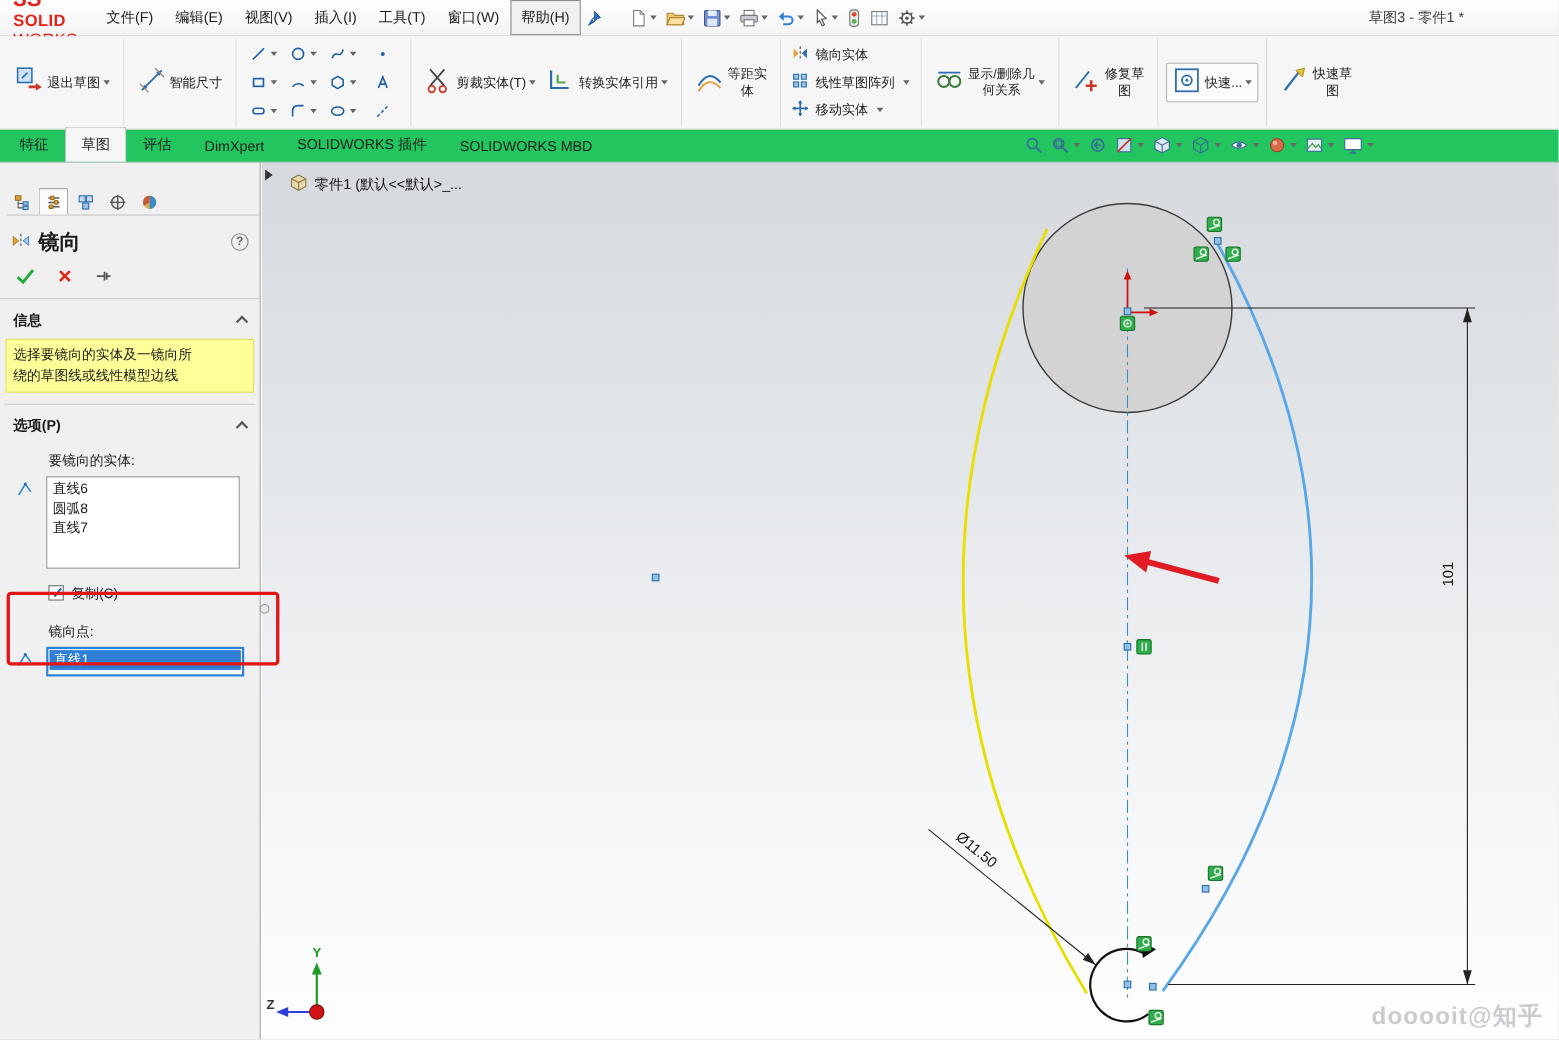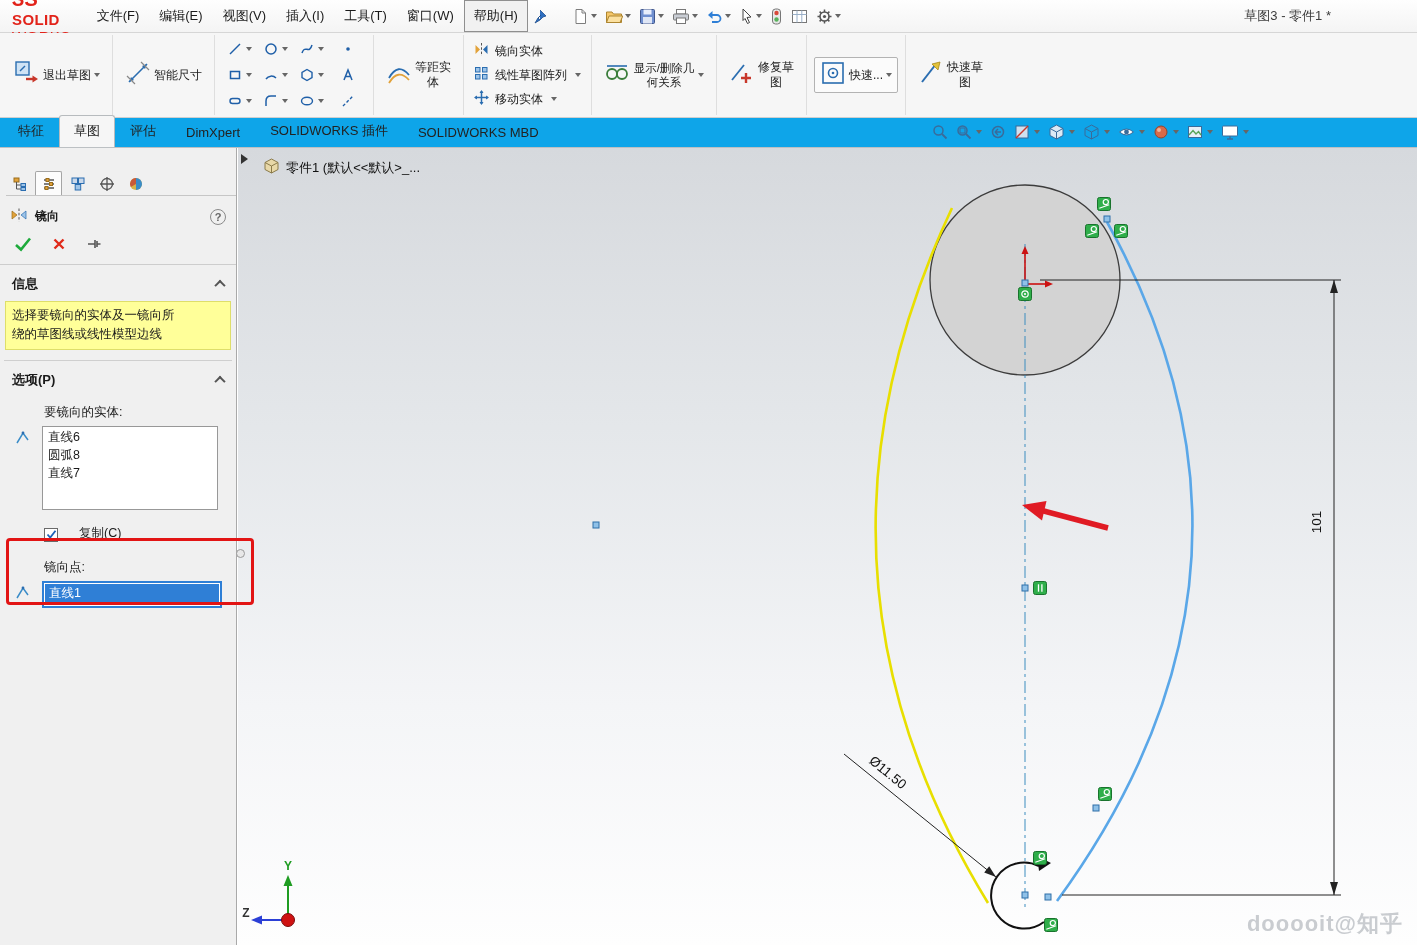--- a/index.html
+++ b/index.html
@@ -22,51 +22,51 @@
   .doc-title { margin-left:auto; margin-right:86px; color:#3c3c3c; }
 
   
   .ribbon { position:absolute; top:33px; left:0; right:0; height:85px; background:#f6f6f6; border-bottom:1px solid #cfcfcf; display:flex; align-items:stretch; padding:2px 0 2px 2px; }
   .rgroup { display:flex; align-items:center; padding:0 7px; }
   .rgroup + .rgroup { border-left:1px solid #dedede; }
   .rbtn { display:flex; flex-direction:row; align-items:center; justify-content:center; gap:3px; padding:2px 5px; font-size:12px; color:#222; text-align:center; line-height:1.25; }
   .rbtn .caret { margin-left:0; }
   .small-grid { display:grid; grid-template-columns:repeat(4,36px); grid-auto-rows:26px; align-items:center; justify-items:center; }
   .sg-item { display:flex; align-items:center; gap:2px; }
-  .mini-rows { display:flex; flex-direction:column; justify-content:center; gap:6px; font-size:12px; padding:0 3px; }
+  .mini-rows { display:flex; flex-direction:column; justify-content:center; gap:6px; font-size:12px; padding:0 3px;font-family:Liberation Serif, serif; }
   .mini-row { display:flex; align-items:center; gap:6px; white-space:nowrap; }
   .rbtn.rapid { border:1px solid #b3b3b3; background:#fbfbfb; border-radius:2px;text-align:right; }
 
   
-  .tabrow { position:absolute; top:118px; left:0; right:0; height:30px; background:#0ea5e9; border-bottom:1px solid #bcc0c3; display:flex; align-items:flex-end; padding-left:3px; }
+  .tabrow { position:absolute; top:118px; left:0; right:0; height:30px; background:#22c55e; border-bottom:1px solid #bcc0c3; display:flex; align-items:flex-end; padding-left:3px; }
   .tab { padding:6px 14px 7px; color:#222; border:1px solid transparent; border-bottom:none; white-space:nowrap; }
   .tab.active { background:#f6f6f6; border-color:#b7bbbe; border-radius:3px 3px 0 0; }
   .headsup { position:absolute; top:124px; right:168px; display:flex; align-items:center; gap:8px; }
   .hu-item { display:flex; align-items:center; gap:2px; }
 
   
   .panel { position:absolute; top:148px; left:0; width:237px; bottom:0; background:#f0f0f0; border-right:1px solid #a9a9a9; font-size:12.5px; }
   .panel-tabs { display:flex; align-items:flex-end; gap:2px; height:26px; margin:22px 0 0 6px; border-bottom:1px solid #c6c6c6; padding-bottom:0; }
   .ptab { width:27px; height:24px; display:flex; align-items:center; justify-content:center; border:1px solid transparent; border-bottom:none; }
   .ptab.active { background:#fcfcfc; border-color:#a5a5a5; border-radius:2px 2px 0 0; }
   .pm-header { display:flex; align-items:center; gap:7px; padding:11px 10px 5px; }
-  .pm-title { font-weight:bold; font-size:12px; }
+  .pm-title { font-weight:bold; font-size:19px; }
   .pm-help { margin-left:auto; width:16px; height:16px; border:1.5px solid #8a8a8a; border-radius:50%; display:flex; align-items:center; justify-content:center; font-size:11px; color:#666; font-weight:bold; }
   .pm-actions { display:flex; align-items:center; gap:20px; padding:5px 14px 9px; border-bottom:1px solid #cdcdcd; }
   .section-head { display:flex; align-items:center; padding:10px 12px 6px; font-weight:bold; font-size:13px;text-align:center; }
   .chev { width:8px; height:8px; border-left:2px solid #555; border-top:2px solid #555; transform:rotate(45deg) translate(1px,1px); margin-left:auto; }
   .info-box { margin:2px 5px 10px; background:#ffff99; border:1px solid #dede6a; padding:4px 6px; line-height:1.55; }
   .sec-divider { height:1px; background:#cfcfcf; margin:0 4px; }
   .opt-label { padding:9px 0 5px 44px; }
   .row-with-icon { position:relative; }
   .side-icon { position:absolute; left:15px; top:5px; }
   .listbox { margin-left:42px; width:176px; background:#fff; border:1px solid #989898; padding:1px; }
   .listbox.entities { height:84px; }
   .lb-item { padding:0 4px; line-height:18px; white-space:nowrap; }
-  .checkbox-row { display:flex; align-items:flex-end; gap:21px; margin:15px 0 0 44px; }
+  .checkbox-row { display:flex; align-items:flex-start; gap:7px; margin:15px 0 0 44px; }
   .cbx { width:14px; height:14px; border:1px solid #6a6a6a; background:#fff; display:flex; align-items:center; justify-content:center; }
   .mirror-label { padding:17px 0 5px 44px; }
   .listbox.focus { border:2px solid #2e7fd6; height:27px; width:180px; }
   .lb-item.selected { background:#2f7fd6; color:#fff; }
   .red-annotation { position:absolute; left:6px; top:390px; width:248px; height:67px; border:3px solid #e21414; border-radius:4px; pointer-events:none; z-index:10; }
   .scroll-dot { position:absolute; left:236px; top:549px; width:9px; height:9px; border:1px solid #9a9a9a; border-radius:50%; background:#e8e8e8; z-index:11; }
 
   
   .graphics { position:absolute; left:238px; top:148px; right:0; bottom:0; background:linear-gradient(#d6d9dd 0%, #e4e7ea 35%, #f4f5f7 70%, #fefefe 100%); overflow:hidden; }
   .flyout { position:absolute; left:3px; top:6px; width:0; height:0; border-top:5px solid transparent; border-bottom:5px solid transparent; border-left:7px solid #333; }
@@ -256,20 +256,39 @@
             <svg width="14" height="14" viewBox="0 0 14 14">
               <ellipse cx="7" cy="7" rx="5.5" ry="3.8" fill="none" stroke="#1f5fa8" stroke-width="1.4"></ellipse>
             </svg>
             <span class="caret"></span>
           </span>
         <span class="sg-item">
             <svg width="14" height="14" viewBox="0 0 14 14">
               <line x1="2" y1="12" x2="12" y2="2" stroke="#1f5fa8" stroke-width="1.4" stroke-dasharray="3 2"></line>
             </svg>
           </span>
+      </div>
+    </div>
+    <div class="rgroup">
+      <div class="rbtn">
+        <span><svg width="26" height="26" viewBox="0 0 26 26">
+              <path d="M5 3 L18 18 M18 3 L5 18" stroke="#444" stroke-width="1.6"></path>
+              <circle cx="6.5" cy="21" r="3" fill="none" stroke="#c8372a" stroke-width="1.6"></circle>
+              <circle cx="16.5" cy="21" r="3" fill="none" stroke="#c8372a" stroke-width="1.6"></circle>
+            </svg></span>
+        <span>剪裁实体(T)</span>
+        <span class="caret"></span>
+      </div>
+      <div class="rbtn">
+        <span><svg width="26" height="26" viewBox="0 0 26 26">
+              <path d="M4 4 V20 H20" fill="none" stroke="#2a6db0" stroke-width="2"></path>
+              <path d="M10 8 V15 H17" fill="none" stroke="#58a558" stroke-width="2"></path>
+            </svg></span>
+        <span>转换实体引用</span>
+        <span class="caret"></span>
       </div>
     </div>
     <div class="rgroup">
       <div class="rbtn">
         <span><svg width="26" height="26" viewBox="0 0 26 26">
               <path d="M3 18 Q12 2 23 15" fill="none" stroke="#2a6db0" stroke-width="1.8"></path>
               <path d="M3 23 Q12 8 23 20" fill="none" stroke="#e2a23a" stroke-width="1.8"></path>
             </svg></span>
         <span><span>等距实</span><br><span>体</span></span>
       </div>

